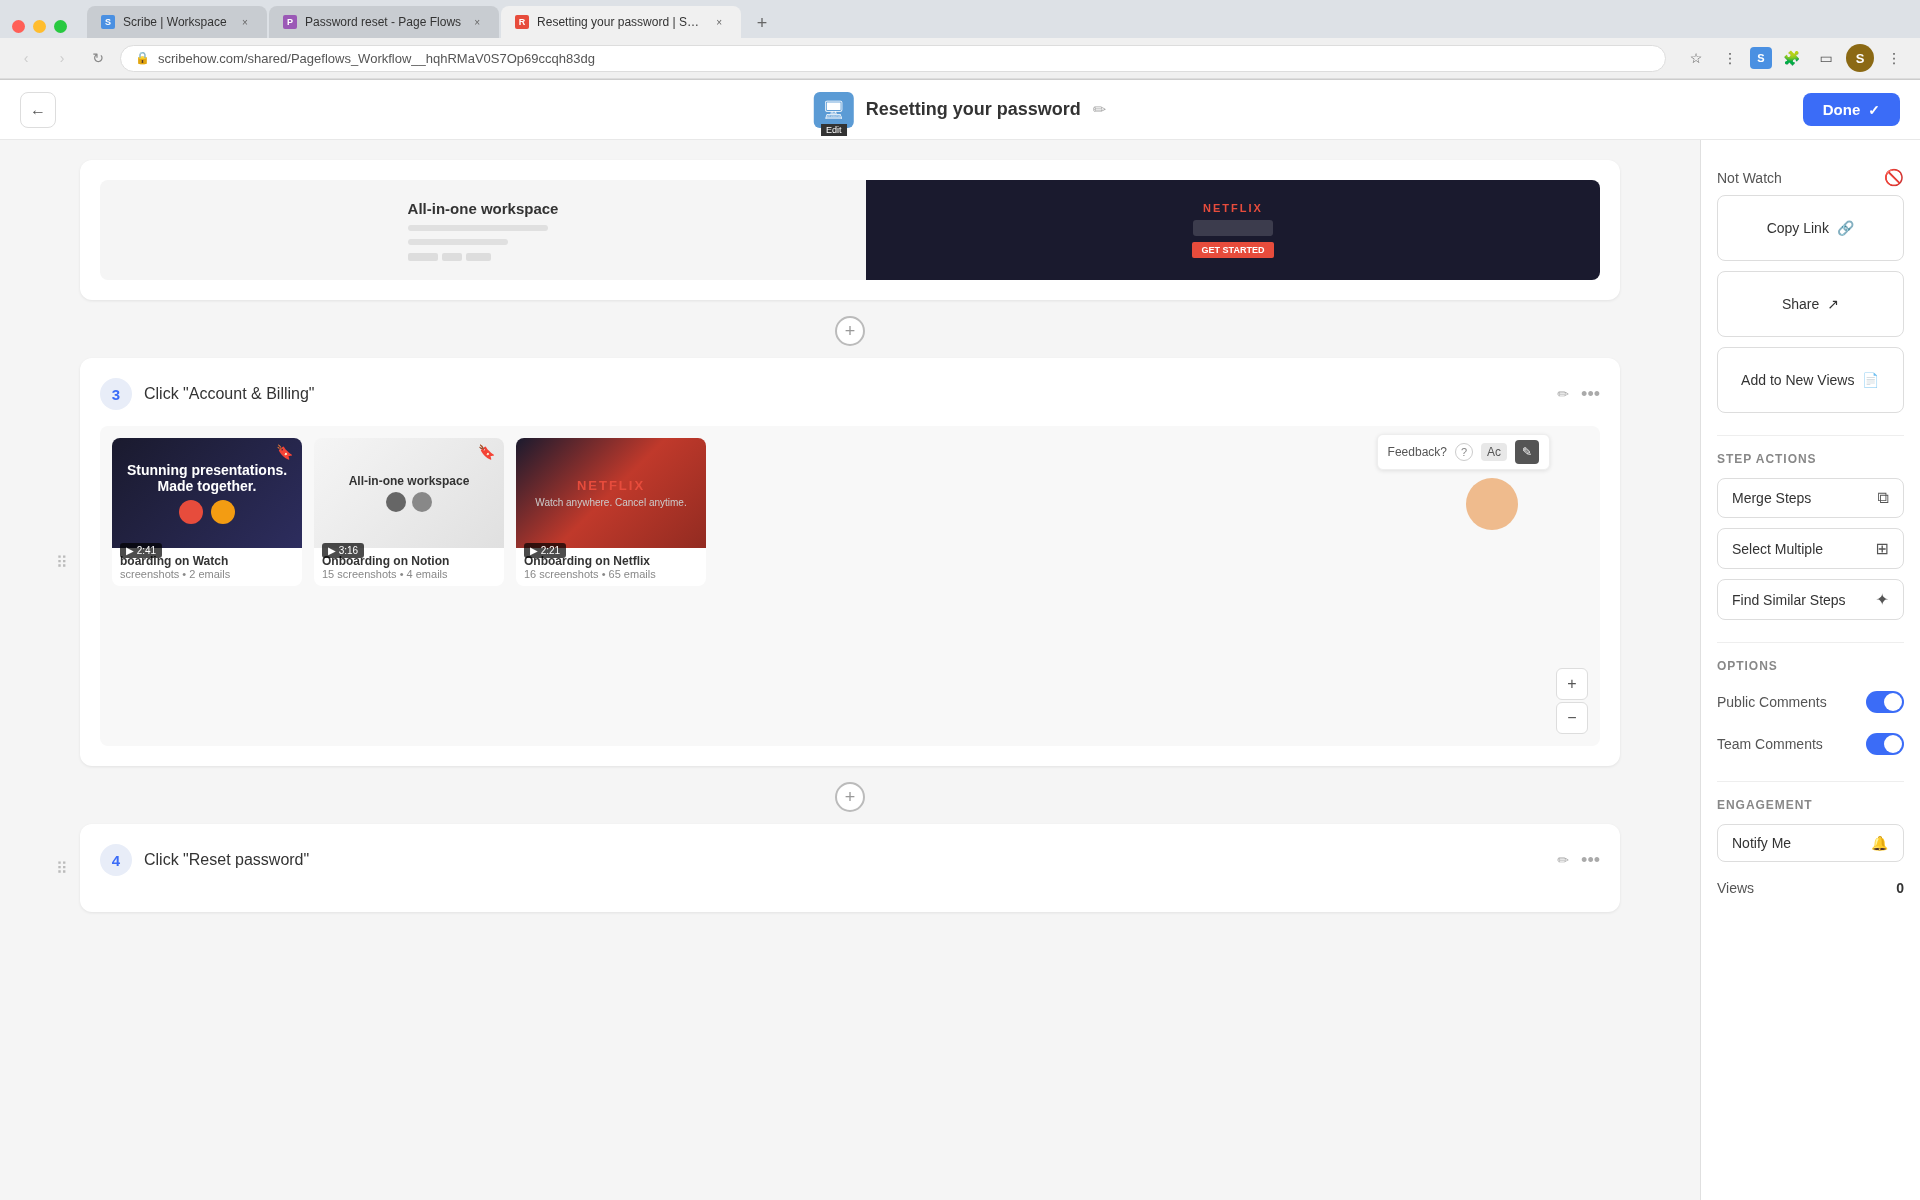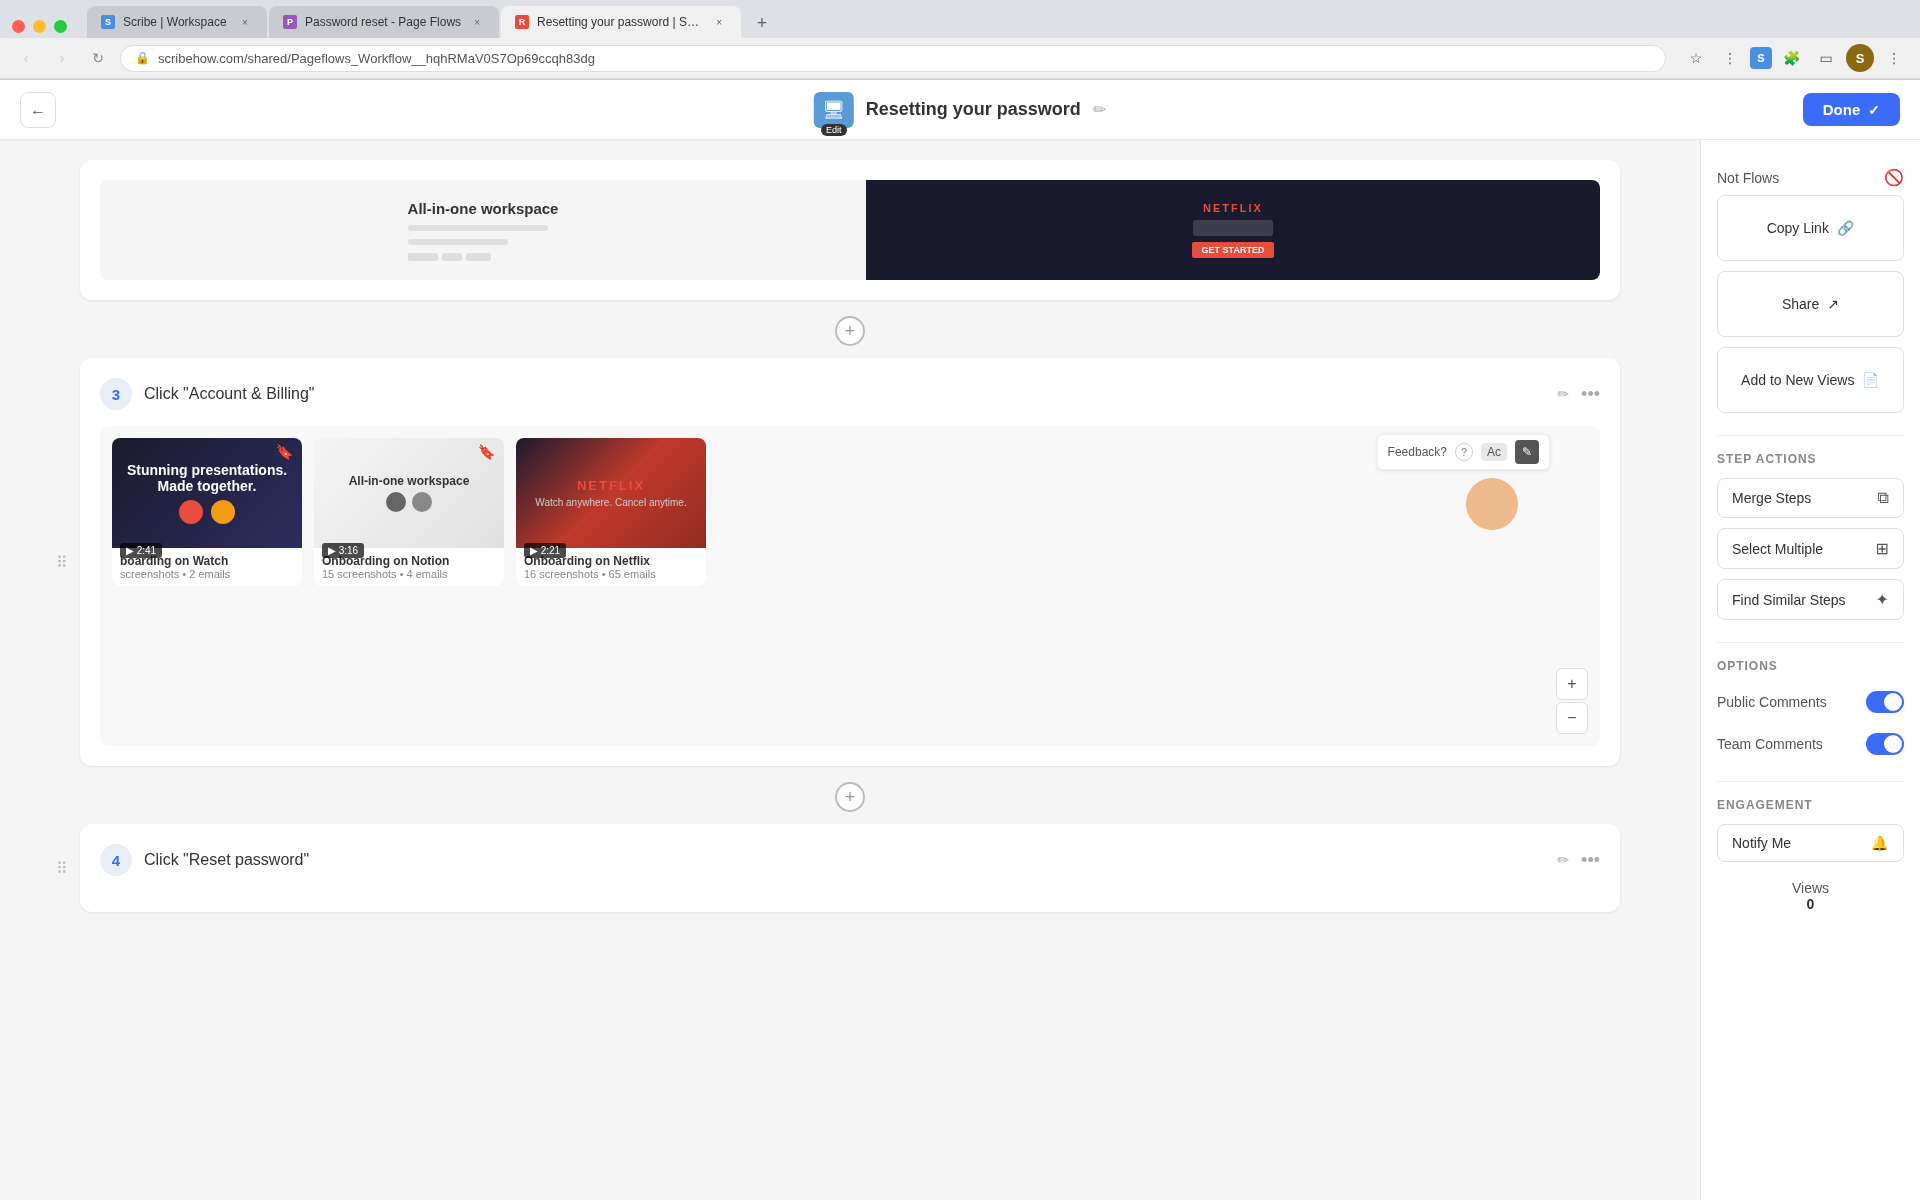--- a/index.html
+++ b/index.html
@@ -33,21 +33,21 @@
 
     
     .app-container { display: flex; flex-direction: column; flex: 1; overflow: hidden; background: #f5f5f5; }
 
     
     .app-header { background: white; display: flex; align-items: center; padding: 0 20px; height: 60px; border-bottom: 1px solid #e8e8e8; flex-shrink: 0; position: relative; }
     .back-btn { width: 36px; height: 36px; border-radius: 8px; border: 1px solid #ddd; display: flex; align-items: center; justify-content: center; cursor: pointer; color: #555; font-size: 16px; }
     .header-center { position: absolute; left: 50%; transform: translateX(-50%); display: flex; align-items: center; gap: 12px; }
     .scribe-icon { width: 40px; height: 36px; background: #5b9bd5; border-radius: 6px; display: flex; align-items: center; justify-content: center; position: relative; }
     .scribe-icon-inner { color: white; font-size: 18px; }
-    .edit-badge { position: absolute; bottom: -8px; left: 50%; transform: translateX(-50%); background: #333; color: white; font-size: 9px; border-radius: 6px; padding: 1px 5px; white-space: nowrap; }
+    .edit-badge { position: absolute; bottom: -8px; left: 50%; transform: translateX(-50%); background: #333; color: white; font-size: 9px; border-radius: 0; padding: 1px 5px; white-space: nowrap; }
     .header-title { font-size: 18px; font-weight: 600; color: #333; }
     .edit-icon { color: #aaa; font-size: 16px; cursor: pointer; }
     .header-right { margin-left: auto; border-radius: 6px; }
     .done-btn { background: #3b6cf7; color: white; border: none; border-radius: 8px; padding: 8px 20px; font-size: 15px; font-weight: 600; cursor: pointer; display: flex; align-items: center; gap: 8px; }
     .done-check { font-size: 14px; }
 
     
     .content-area { display: flex; flex: 1; overflow: hidden; }
 
     
@@ -100,21 +100,21 @@
 
     .section-title { font-size: 12px; font-weight: 700; color: #888; letter-spacing: 0.08em; text-transform: uppercase; margin-bottom: 12px; margin-top: 4px; }
 
     .action-btn { width: 100%; border: 1.5px solid #ddd; border-radius: 8px; padding: 10px 14px; font-size: 14px; font-weight: 500; display: flex; align-items: center; justify-content: space-between; cursor: pointer; background: white; color: #333; margin-bottom: 10px; }
     .action-btn-icon { font-size: 16px; color: #555; }
 
     .toggle-row { display: flex; align-items: center; justify-content: space-between; padding: 6px 0; margin-bottom: 8px; }
     .toggle-label { font-size: 14px; color: #555; }
     .toggle { width: 38px; height: 22px; border-radius: 11px; background: #3b6cf7; position: relative; cursor: pointer; display: inline-block; }
     .toggle::after { content: ''; position: absolute; width: 18px; height: 18px; border-radius: 50%; background: white; top: 2px; right: 2px; }
-    .views-row { display: flex; align-items: center; justify-content: space-between; padding: 6px 0; flex-direction: column; }
+    .views-row { display: flex; align-items: center; justify-content: space-between; padding: 6px 0; }
     .views-label { font-size: 14px; color: #555; }
     .views-count { font-size: 14px; font-weight: 600; color: #333; }
 
     .notify-btn { width: 100%; border: 1.5px solid #ddd; border-radius: 8px; padding: 10px 14px; font-size: 14px; font-weight: 500; display: flex; align-items: center; justify-content: space-between; cursor: pointer; background: white; color: #333; margin-bottom: 12px; }
 
     
     .feedback-toolbar { position: absolute; top: 8px; right: 50px; display: flex; align-items: center; gap: 8px; background: white; border: 1px solid #eee; border-radius: 6px; padding: 5px 10px; font-size: 12px; color: #555; box-shadow: 0 1px 4px rgba(0,0,0,0.1); }
 
     .step4-card { background: white; border-radius: 12px; padding: 20px; box-shadow: 0 1px 3px rgba(0,0,0,0.08); }
 
@@ -328,21 +328,21 @@
             </div>
           </div>
         </div>
 
       </div>
     </div>
 
     <div class="right-sidebar">
 
       <div class="not-shared-row">
-        <span class="not-shared-label">Not Flows</span>
+        <span class="not-shared-label">Not Watch</span>
         <span class="not-shared-icon">🚫</span>
       </div>
 
       <button class="sidebar-btn">
         <span>Copy Link</span>
         <span>🔗</span>
       </button>
 
       <button class="sidebar-btn">
         <span>Share</span>

